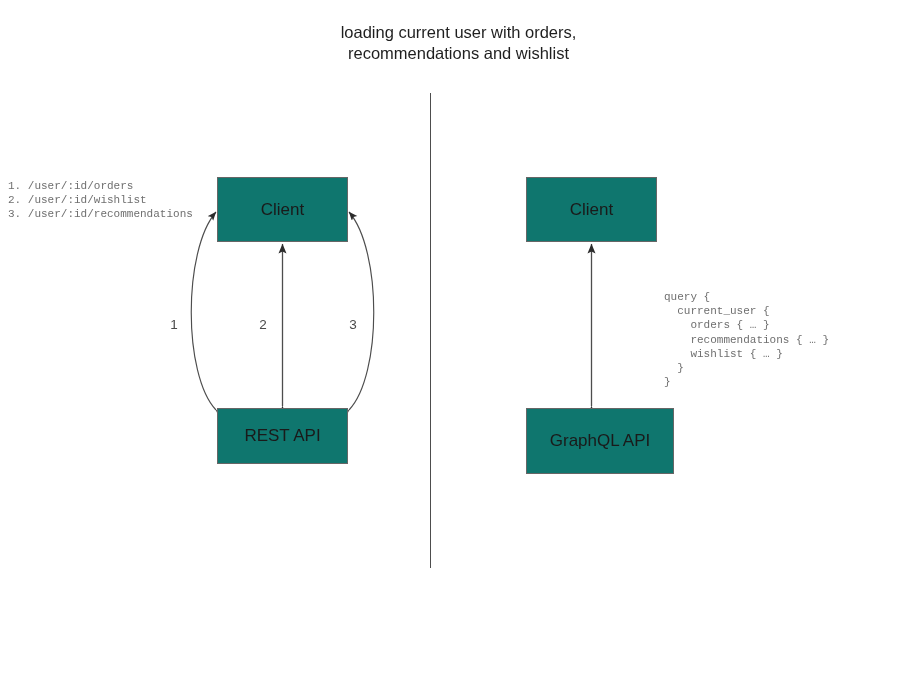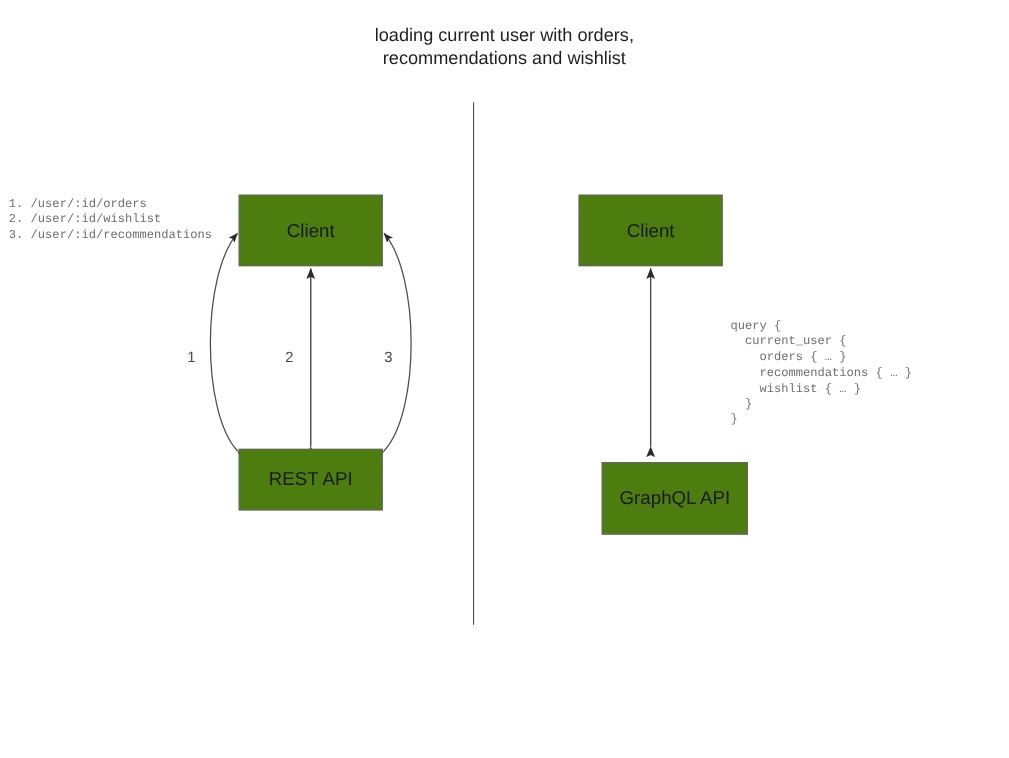--- a/index.html
+++ b/index.html
@@ -45,34 +45,34 @@
     top: 93px;
     width: 1px;
     height: 475px;
     background: #4d4d4d;
   }
 
   
   .node-box {
     position: absolute;
     box-sizing: border-box;
-    background: #4d7c0f;
+    background: #0f766e;
     border: 1px solid #666666;
     display: flex;
     align-items: center;
     justify-content: center;
     font-family: "Liberation Sans", sans-serif;
     font-size: 17px;
     color: #1a1a1a;
   }
 
   #box-rest-client  { left: 217px; top: 177px; width: 131px; height: 65px; }
   #box-rest-api     { left: 217px; top: 408px; width: 131px; height: 56px; }
   #box-gql-client   { left: 526px; top: 177px; width: 131px; height: 65px; }
-  #box-gql-api      { left: 526px; top: 420px; width: 133px; height: 66px; margin-left: 21px; }
+  #box-gql-api      { left: 526px; top: 408px; width: 148px; height: 66px; }
 
   
   .arrows {
     position: absolute;
     left: 0;
     top: 0;
     width: 917px;
     height: 689px;
     pointer-events: none;
   }

